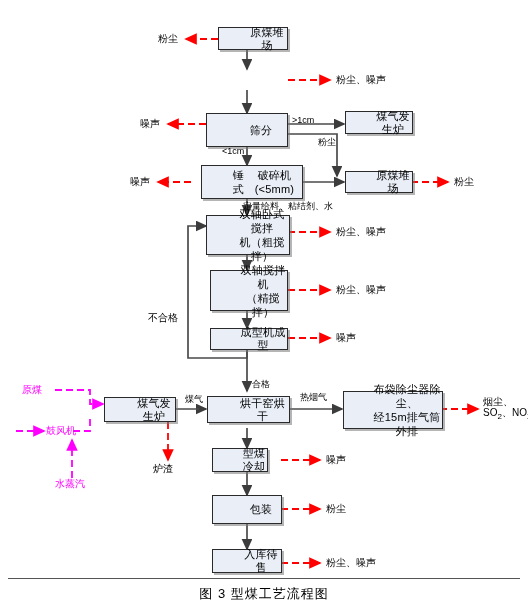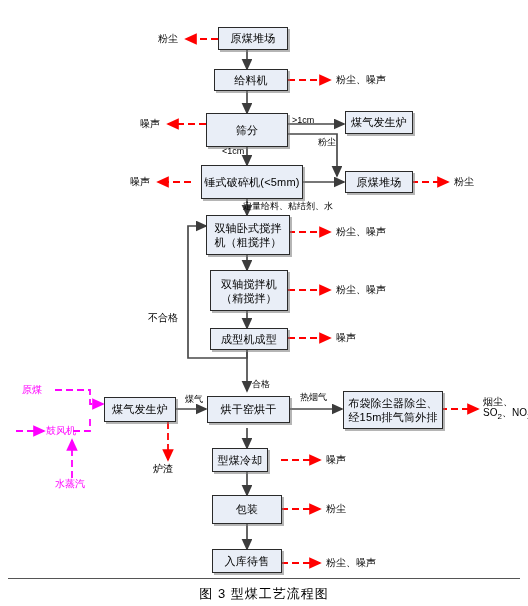--- a/index.html
+++ b/index.html
@@ -13,20 +13,21 @@
     border:1px solid #2a2a2a;
     box-shadow:2px 2px 0 rgba(120,120,120,.55);
     display:flex;align-items:center;justify-content:center;
     text-align:center;
     color:#000;
     font-size:11px;
     line-height:13px;
     letter-spacing:.2px;
     box-sizing:border-box;
     z-index:3;
+    padding-left:28px;
   }
   .box.two{line-height:14px;font-size:11px;}
 
   .lbl{
     position:absolute;
     font-size:10px;
     color:#000;
     white-space:nowrap;
     z-index:4;
     line-height:12px;
@@ -116,23 +117,20 @@
       <path d="M16,431 L44,431" marker-end="url(#ah-mag)"></path>
       <path d="M73,431 L90,431 L90,418"></path>
       <path d="M72,478 L72,440" marker-end="url(#ah-mag)"></path>
     </g>
   </svg>
 
   <div class="box" style="left:218px;top:27px;width:70px;height:23px;">
     <span>原煤堆场</span>
   </div>
 
-  <div class="box" style="left:214px;top:69px;width:74px;height:22px;">
-    <span>给料机</span>
-  </div>
 
   <div class="box" style="left:206px;top:113px;width:82px;height:34px;">
     <span>筛分</span>
   </div>
 
   <div class="box" style="left:345px;top:111px;width:68px;height:23px;">
     <span>煤气发生炉</span>
   </div>
 
   <div class="box two" style="left:201px;top:165px;width:102px;height:34px;flex-direction:row;">

